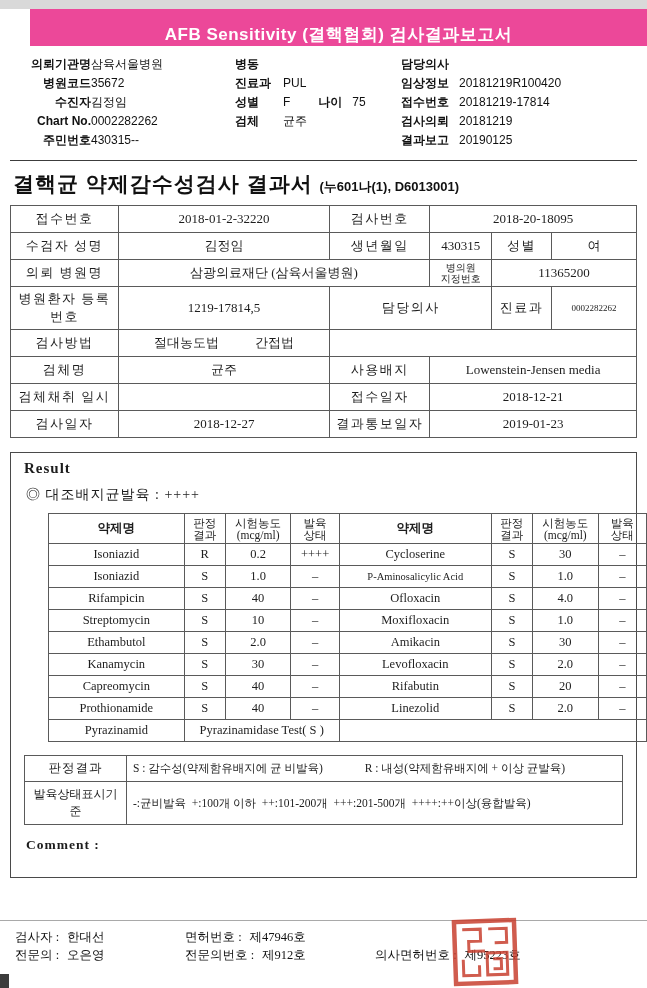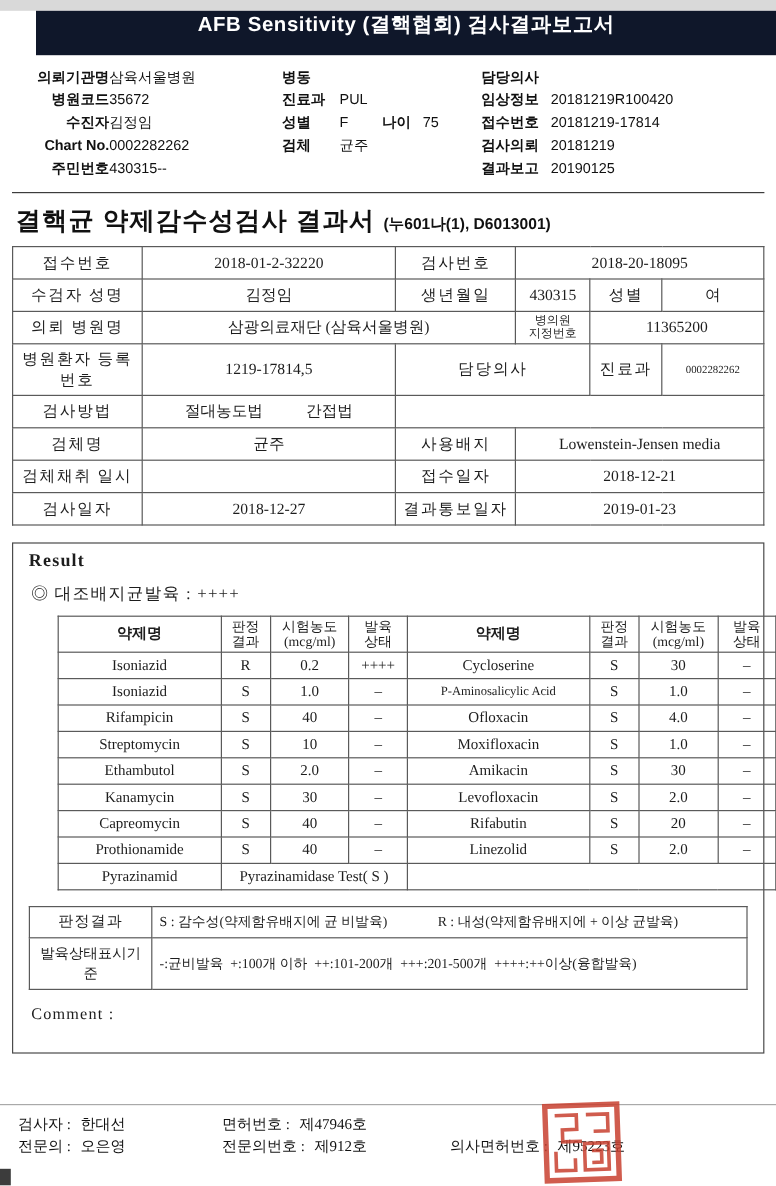--- a/index.html
+++ b/index.html
@@ -4,23 +4,23 @@
 <style>
   * { box-sizing: border-box; margin: 0; padding: 0; }
   body {
     width: 647px; height: 988px; margin: 0; overflow: hidden;
     background: #ffffff; color: #111;
     font-family: "Liberation Sans", sans-serif;
     position: relative;
   }
   .top-strip { height: 9px; background: #d9d9d9; }
   .title-bar {
-    margin-left: 30px; height: 37px; background: #0f172a;
+    margin-left: 30px; height: 37px; background: #ec4899;
     color: #fff; font-weight: bold; font-size: 17px;
-    display: flex; align-items: flex-start; justify-content: center;
+    display: flex; align-items: flex-end; justify-content: center;
     letter-spacing: 0.5px;
   }
   
   .patient { display: flex; padding: 9px 6px 5px 15px; font-size: 12px; line-height: 19px; }
   .pcol { display: flex; flex-direction: column; }
   .pcol-1 { width: 220px; text-align: right; }
   .pcol-2 { width: 166px; }
   .pcol-3 { flex: 1; }
   .prow { display: flex; }
   .plabel { font-weight: bold; }
@@ -60,21 +60,21 @@
   td.two .blk { line-height: 12px; font-size: 11.5px; }
   td.cell-sm { font-size: 10.5px; }
   td.left-val { text-align: left; padding-left: 8px; }
   td.noborder { border: none; }
   table.legend { width: 100%; border-collapse: collapse; margin-top: 13px; font-size: 12px; }
   table.legend td { border: 1px solid #5a5a5a; padding: 4px 6px; height: 25px; }
   td.legend-lbl { width: 102px; text-align: center; letter-spacing: 1px; font-size: 12.5px; }
   td.legend-lbl.tight { letter-spacing: 0; font-size: 12px; }
   td.legend-val { text-align: left; font-size: 11.5px; white-space: pre; }
   .legend-r { margin-left: 42px; }
-  .comment { font-size: 13.5px; font-weight: normal; letter-spacing: 1px; margin: 12px 0 0 2px; }
+  .comment { font-size: 13.5px; font-weight: bold; letter-spacing: 1px; margin: 12px 0 0 2px; }
   
   .footer-rule { border-top: 1px solid #a9a9a9; margin-top: 42px; }
   .footer { font-family: "Liberation Serif", serif; font-size: 12.5px; margin: 8px 0 0 15px; line-height: 17.5px; color: #111; }
   .frow { display: flex; align-items: flex-end; }
   .fitem { display: inline-block; white-space: pre; }
   .f-w170 { width: 170px; }
   .f-w190 { width: 190px; }
   .f-w404 { width: 404px; }
   .fv { margin-left: 8px; }
   .seal { position: absolute; left: 452px; top: 918px; width: 66px; height: 68px; }

